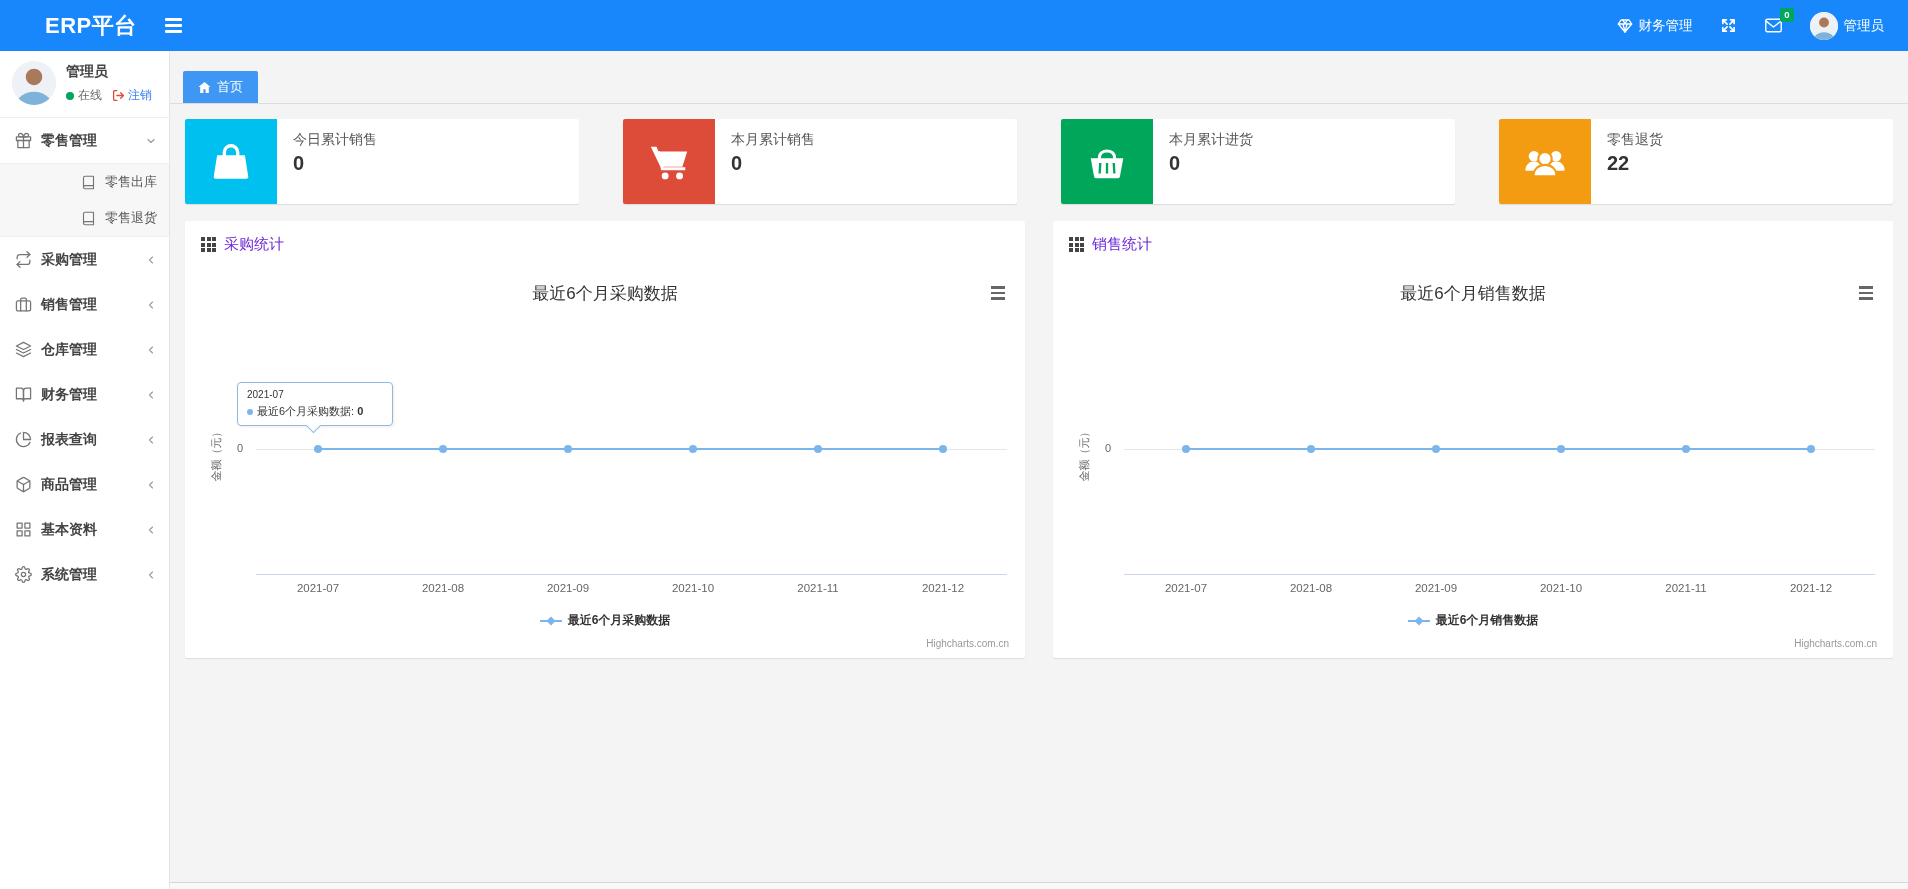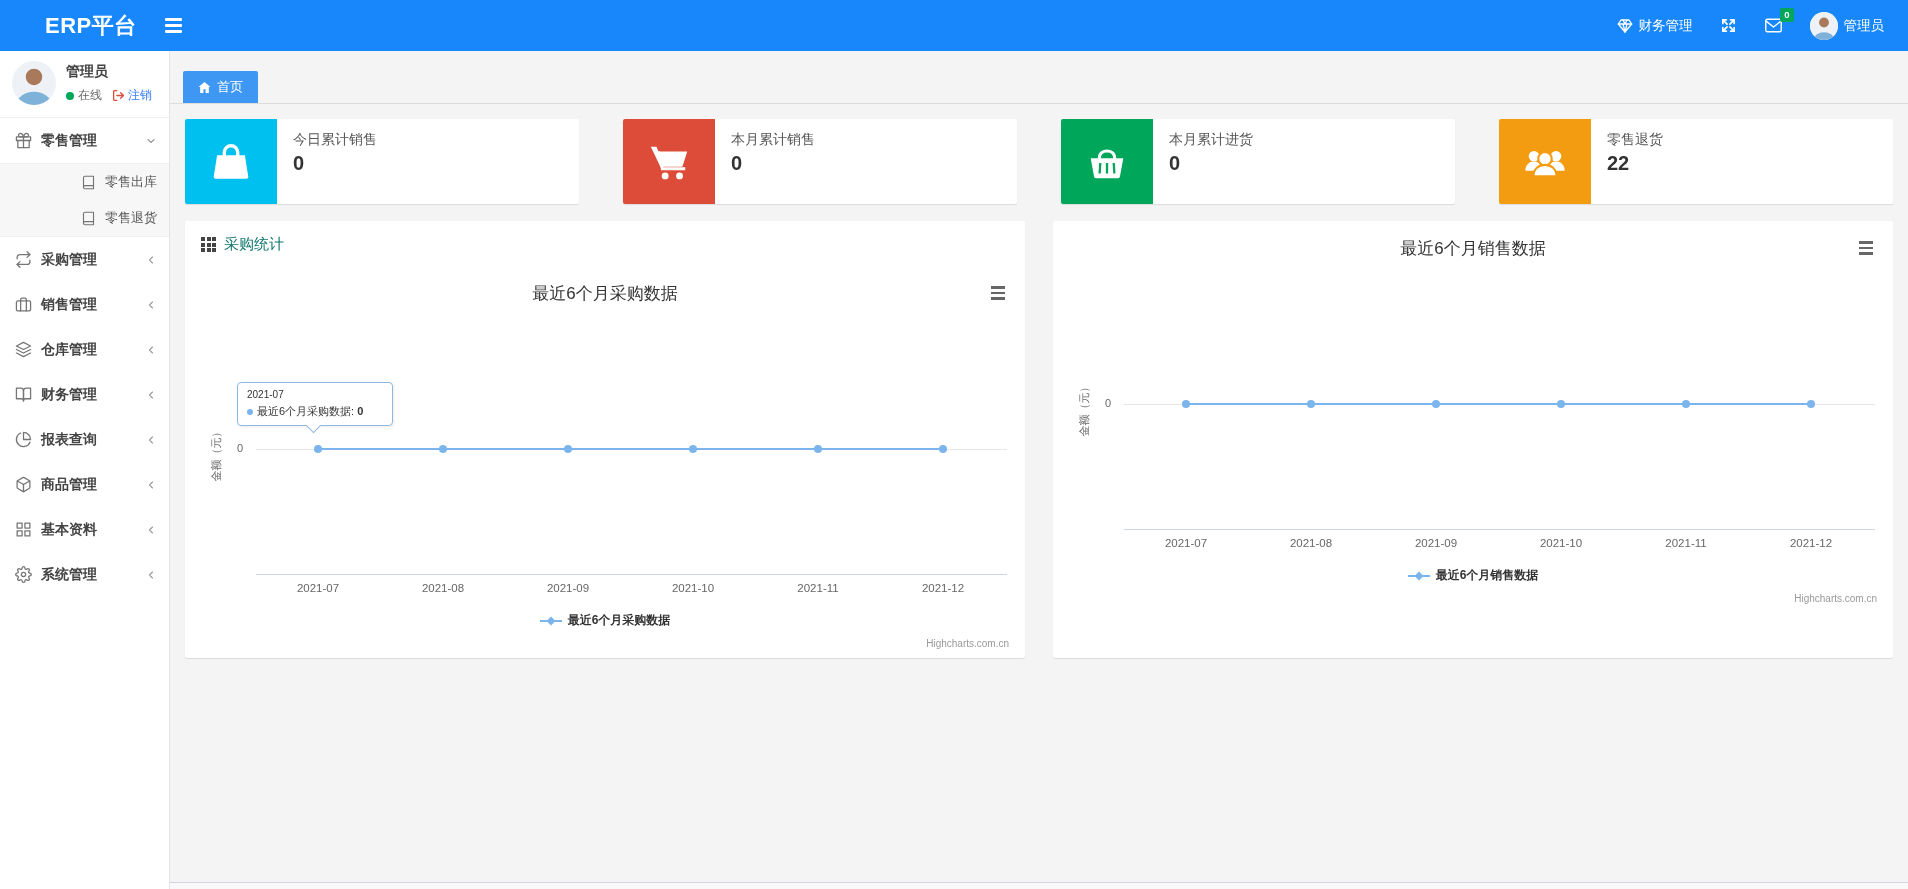--- a/index.html
+++ b/index.html
@@ -56,21 +56,21 @@
   .card-icon { width:92px; height:85px; display:flex; align-items:center; justify-content:center; flex-shrink:0;
     background:var(--cc,#888); }
   .card-body { padding:12px 0 0 16px; }
   .card-label { font-size:14px; color:#555; }
   .card-value { font-size:20px; font-weight:bold; color:#333; margin-top:3px; }
   .stripe { stroke:var(--cc); }
 
   
   .charts-row { display:flex; gap:28px; margin-top:17px; }
   .chart-panel { flex:1; background:#fff; box-shadow:0 1px 1px rgba(0,0,0,.1); border-radius:2px; }
-  .panel-header { display:flex; align-items:center; gap:8px; padding:14px 16px 12px; font-size:15px; color:#0f766e; }
+  .panel-header { display:flex; align-items:center; gap:8px; padding:14px 16px 12px; font-size:15px; color:#6d28d9; }
   .th-icon { display:grid; grid-template-columns:repeat(3,4px); grid-template-rows:repeat(3,4px); gap:1.5px; }
   .th-icon i { background:#444; }
   .hc-container { position:relative; height:392px; font-family:"Liberation Sans","DejaVu Sans",sans-serif; }
   .hc-title { position:absolute; top:16px; left:0; right:0; text-align:center; font-size:17px; color:#333; }
   .hc-menu-btn { position:absolute; top:16px; right:16px; display:flex; flex-direction:column; gap:3px; cursor:pointer; padding:4px; }
   .hc-menu-btn i { width:14px; height:2.5px; background:#666; display:block; }
   .hc-ytitle { position:absolute; left:-26px; top:180px; width:116px; height:16px; text-align:center;
     transform:rotate(-90deg); font-size:11px; color:#666; }
   .hc-ytick { position:absolute; left:36px; width:22px; top:176px; text-align:right; font-size:11px; color:#666; }
   .hc-gridline { position:absolute; left:71px; right:18px; top:183px; height:1px; background:#e6e6e6; }
@@ -412,20 +412,34 @@
             <span class="hc-xlabel" style="left: 133px;">2021-07</span>
             <span class="hc-xlabel" style="left: 258px;">2021-08</span>
             <span class="hc-xlabel" style="left: 383px;">2021-09</span>
             <span class="hc-xlabel" style="left: 508px;">2021-10</span>
             <span class="hc-xlabel" style="left: 633px;">2021-11</span>
             <span class="hc-xlabel" style="left: 758px;">2021-12</span>
           </div>
       </div>
 
       <div class="chart-panel">
+        <div class="panel-header">
+          <span class="th-icon">
+              <i></i>
+              <i></i>
+              <i></i>
+              <i></i>
+              <i></i>
+              <i></i>
+              <i></i>
+              <i></i>
+              <i></i>
+            </span>
+          <span>销售统计</span>
+        </div>
         <div class="hc-container">
           <div class="hc-title">最近6个月销售数据</div>
           <div class="hc-menu-btn">
               <i></i>
               <i></i>
               <i></i>
             </div>
           <div class="hc-ytitle">金额（元）</div>
           <div class="hc-ytick">0</div>
           <div class="hc-gridline"></div>

